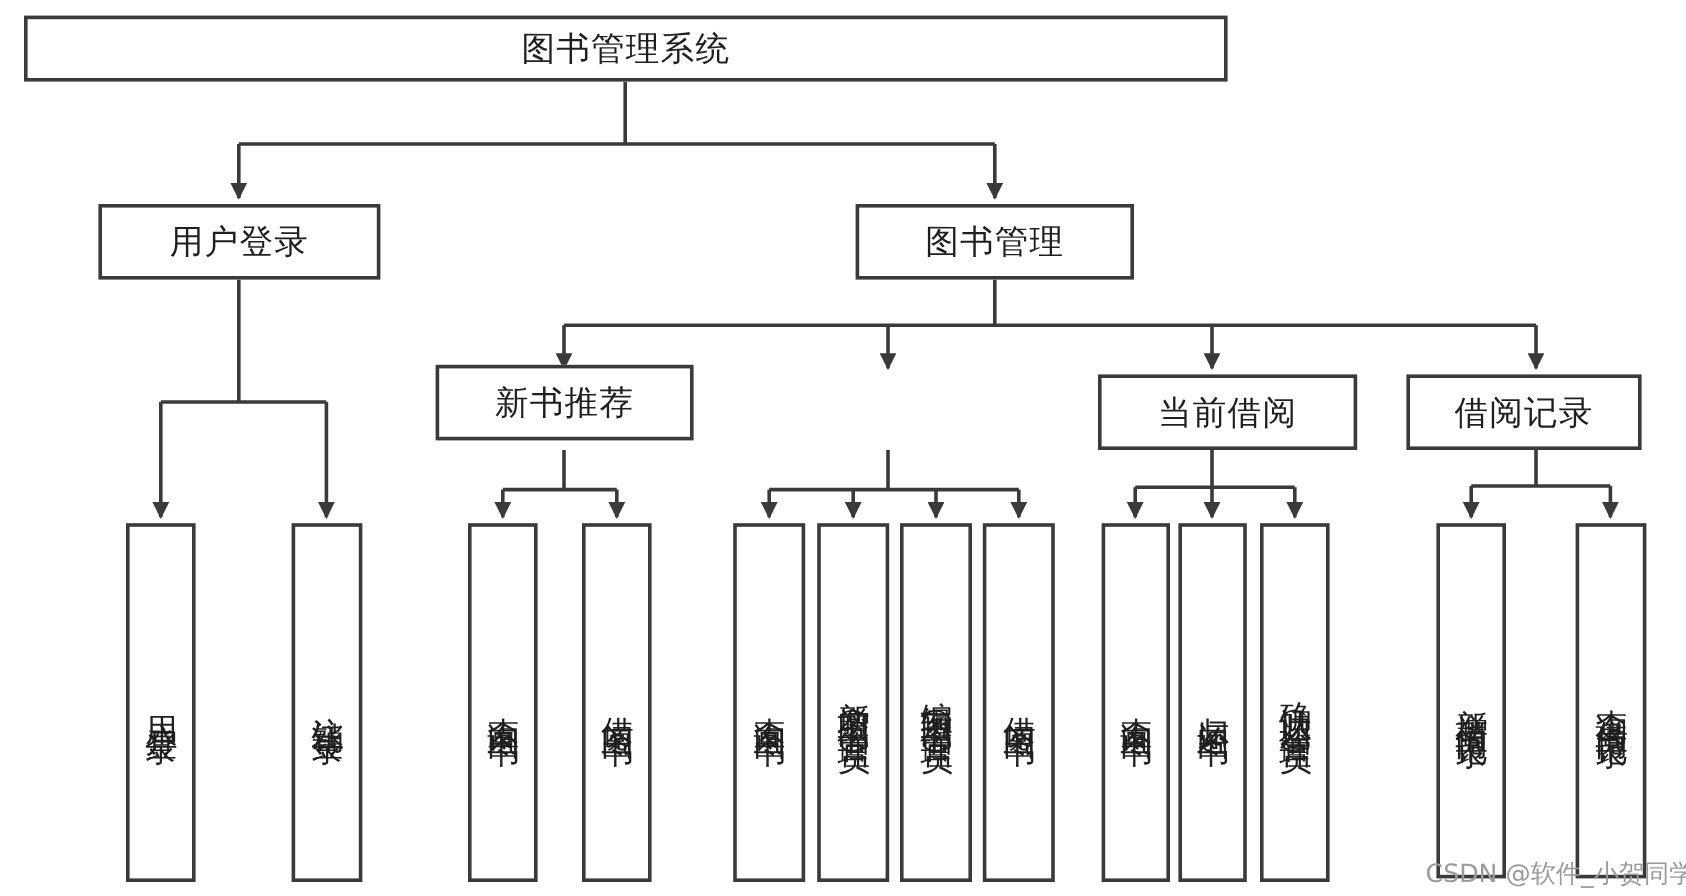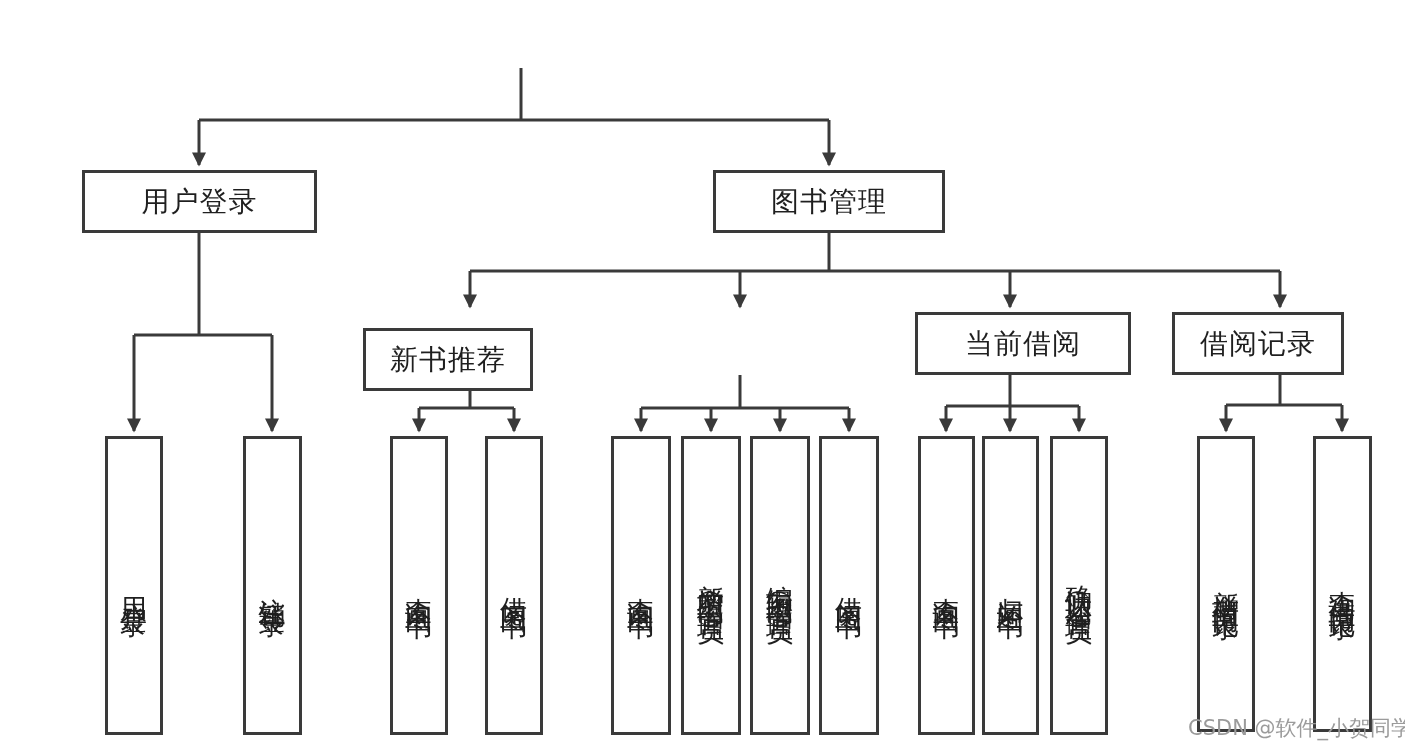--- a/index.html
+++ b/index.html
@@ -93,35 +93,38 @@
       <path d="M1010,406 L1010,431" marker-end="url(#arrowhead)"></path>
       <path d="M1079,406 L1079,431" marker-end="url(#arrowhead)"></path>
 
       <path d="M1280,375 L1280,405"></path>
       <path d="M1226,405 L1342,405"></path>
       <path d="M1226,405 L1226,431" marker-end="url(#arrowhead)"></path>
       <path d="M1342,405 L1342,431" marker-end="url(#arrowhead)"></path>
     </g>
   </svg>
 
+  <div class="node h" style="left:20px; top:13px; width:1003px; height:55px;">
+    <span class="label">图书管理系统</span>
+  </div>
 
   <div class="node h" style="left:82px; top:170px; width:235px; height:63px;">
     <span class="label">用户登录</span>
   </div>
   <div class="node h" style="left:713px; top:170px; width:232px; height:63px;">
     <span class="label">图书管理</span>
   </div>
 
-  <div class="node h" style="left:363px; top:328px; width:170px; height:63px;">
+  <div class="node h" style="left:363px; top:304px; width:215px; height:63px;">
     <span class="label">新书推荐</span>
   </div>
   <div class="node h" style="left:902px; top:312px; width:216px; height:63px;margin-left:13px;">
     <span class="label">当前借阅</span>
   </div>
-  <div class="node h" style="left:1172px; top:312px; width:172px; height:63px;">
+  <div class="node h" style="left:1172px; top:312px; width:196px; height:63px;">
     <span class="label">借阅记录</span>
   </div>
 
   <div class="node leaf" style="left:105px; top:436px; width:58px; height:299px;">
     <span class="label">用户登录</span>
   </div>
   <div class="node leaf" style="left:243px; top:436px; width:59px; height:299px;">
     <span class="label">注销登录</span>
   </div>
 

